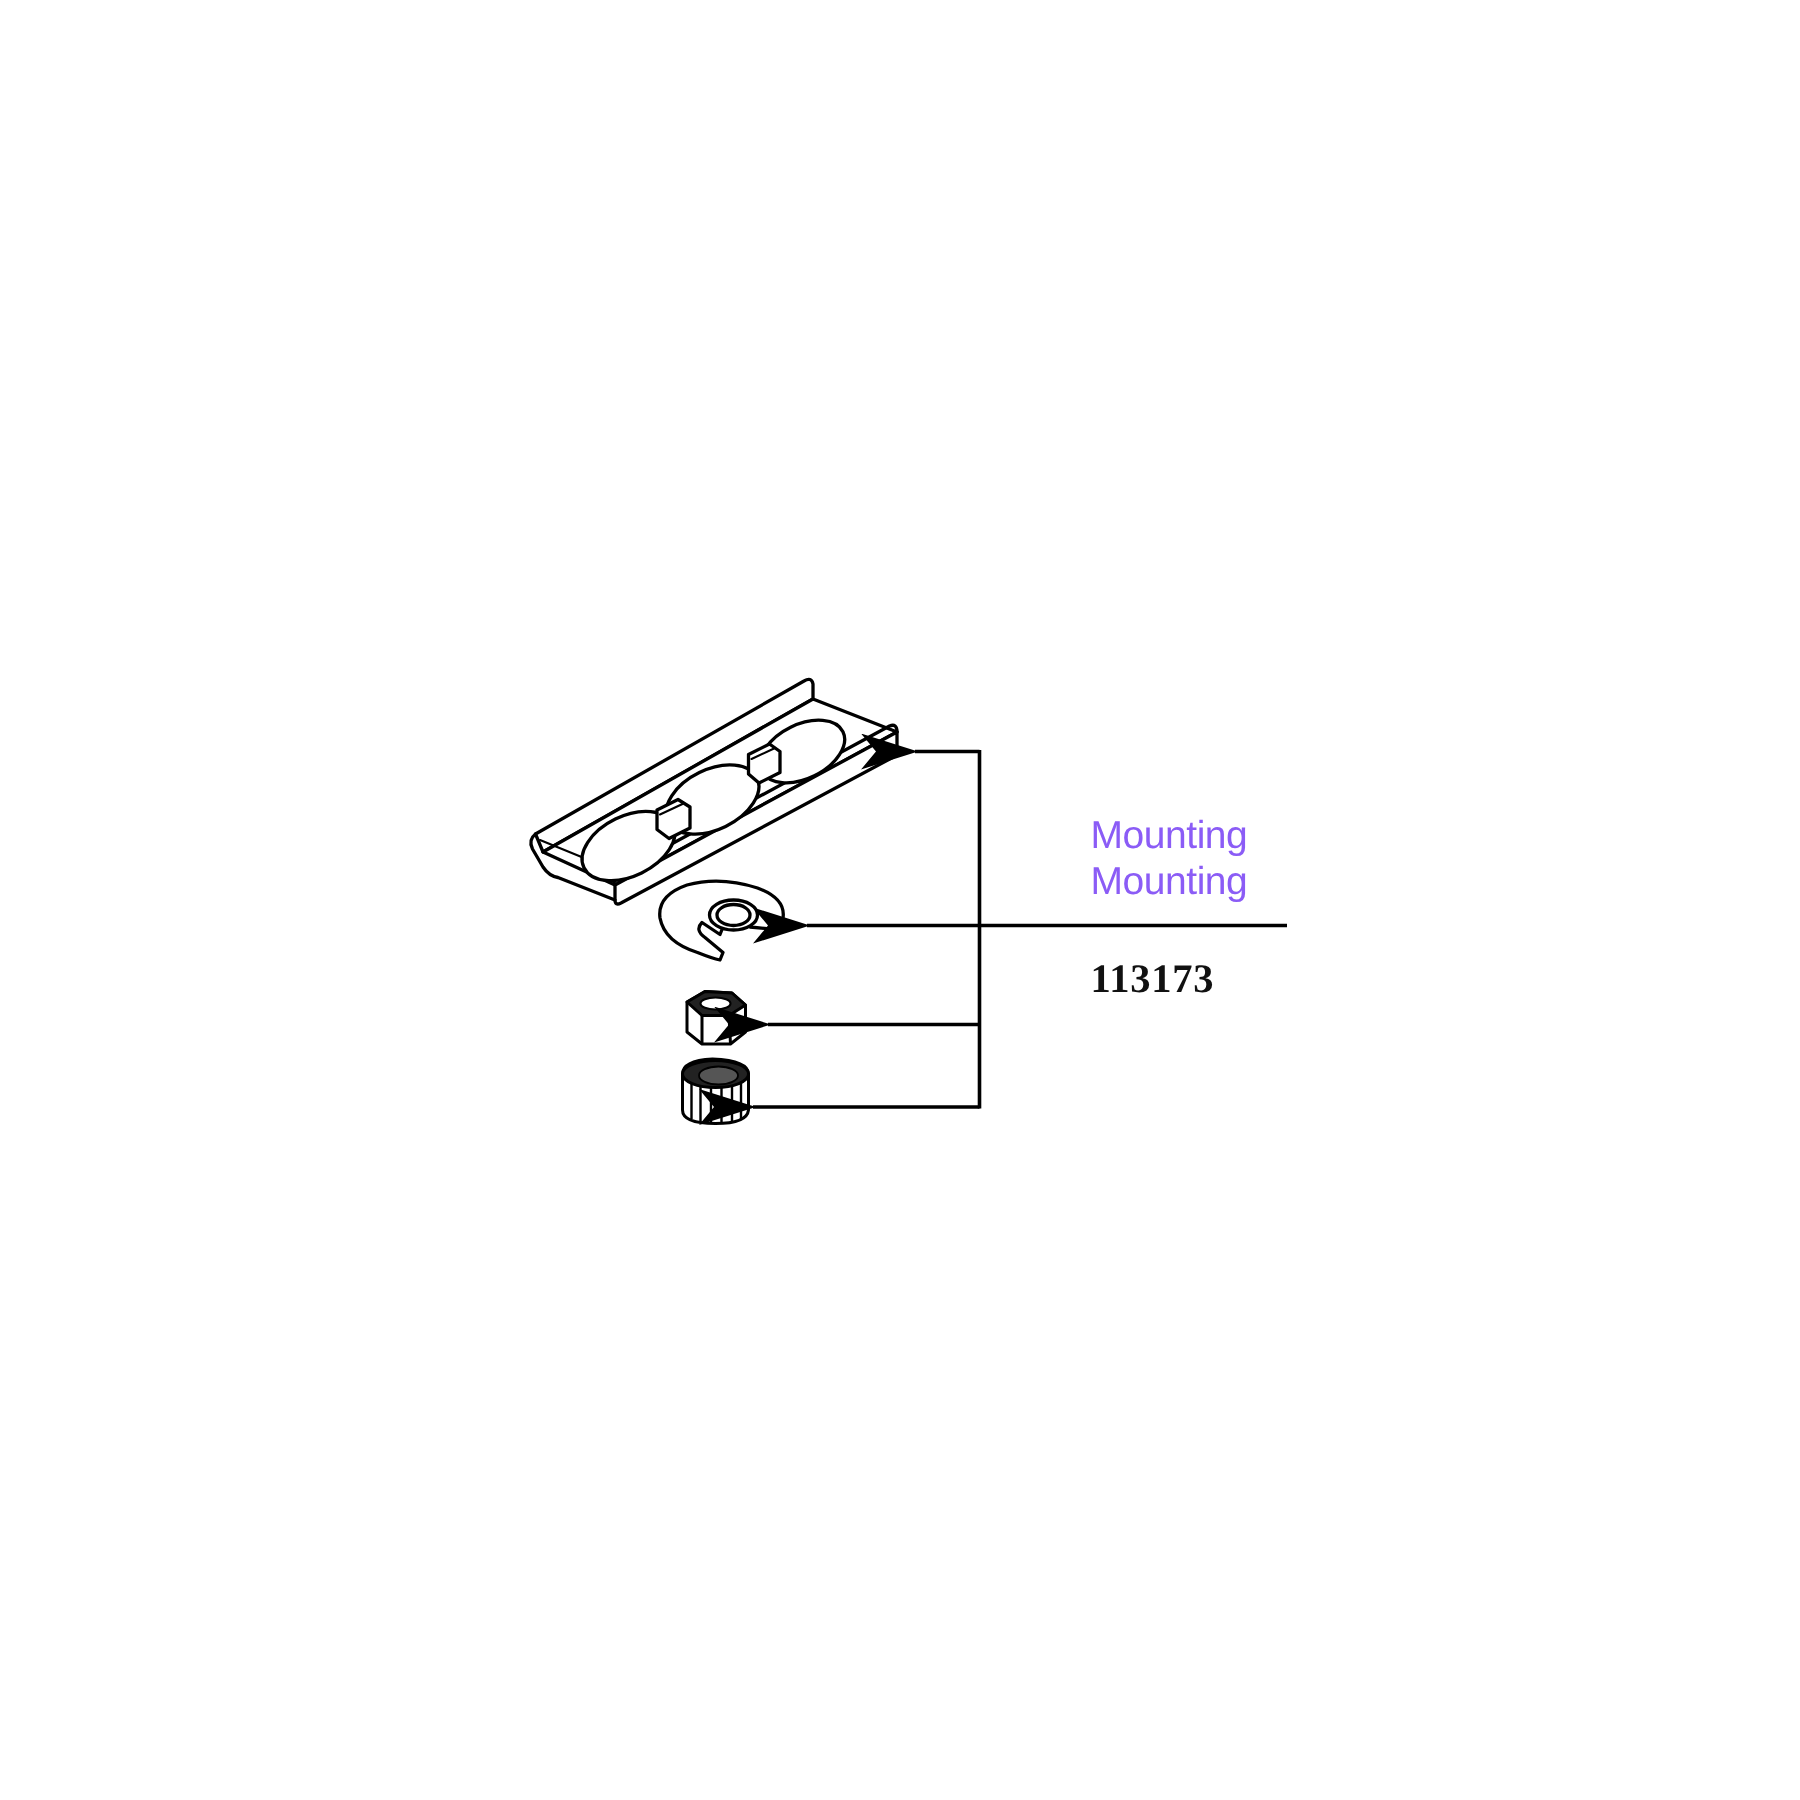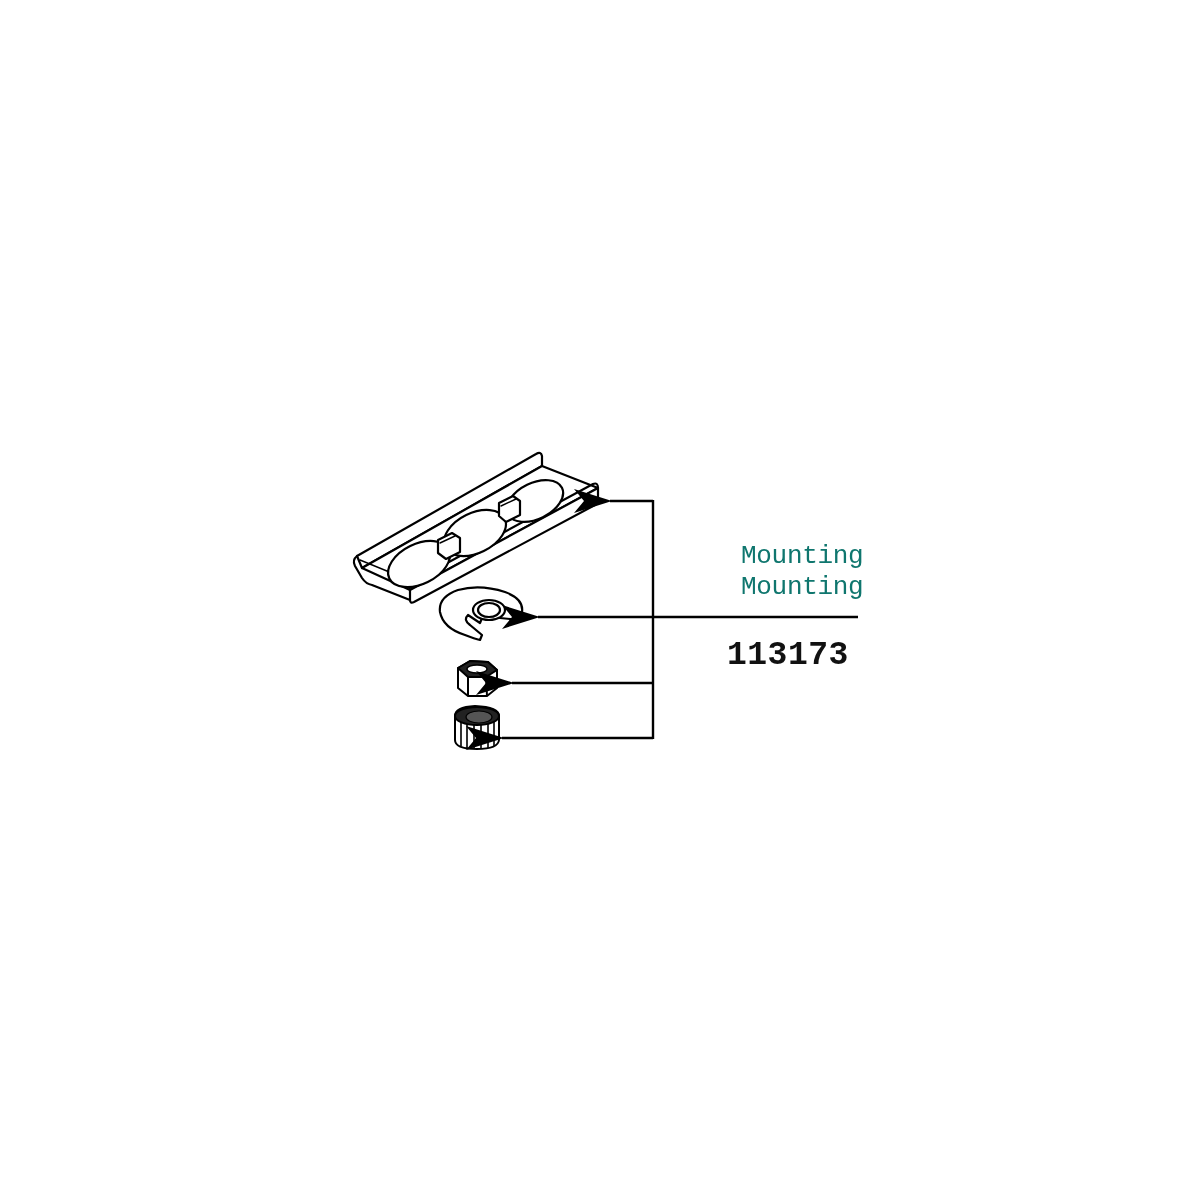--- a/index.html
+++ b/index.html
@@ -1,26 +1,26 @@
 <!DOCTYPE html>
 <html><head>
   <meta charset="utf-8">
   <style>
     html, body { margin: 0; padding: 0; background: #ffffff; }
     body { width: 1200px; height: 1200px; position: relative; overflow: hidden; }
     #diagram { position: absolute; left: 0; top: 0; width: 1200px; height: 1200px; }
     .label-title {
       position: absolute; left: 727px; top: 541px; width: 150px;
-      font-family: Liberation Mono, monospace; font-size: 26px; line-height: 31px;
-      color: #0f766e; letter-spacing: -0.3px; margin-left: 14px;
+      font-family: Liberation Sans, sans-serif; font-size: 26px; line-height: 31px;
+      color: #8b5cf6; letter-spacing: -0.3px;
     }
     .label-title span { display: block; }
     .label-part {
       position: absolute; left: 727px; top: 637px;
-      font-family: Liberation Mono, monospace; font-weight: bold; font-size: 33px;
+      font-family: Liberation Serif, serif; font-weight: bold; font-size: 27px;
       color: #111111; letter-spacing: 0.5px;
     }
   </style>
 </head>
 <body>
 
 <svg id="diagram" viewBox="0 0 1200 1200" xmlns="http://www.w3.org/2000/svg">
   <defs>
     <marker id="arrowhead" markerWidth="40" markerHeight="24" refX="2" refY="12" orient="auto" markerUnits="userSpaceOnUse">
       <path d="M0,12 L38,0 L28,12 L38,24 Z" fill="#000"></path>

